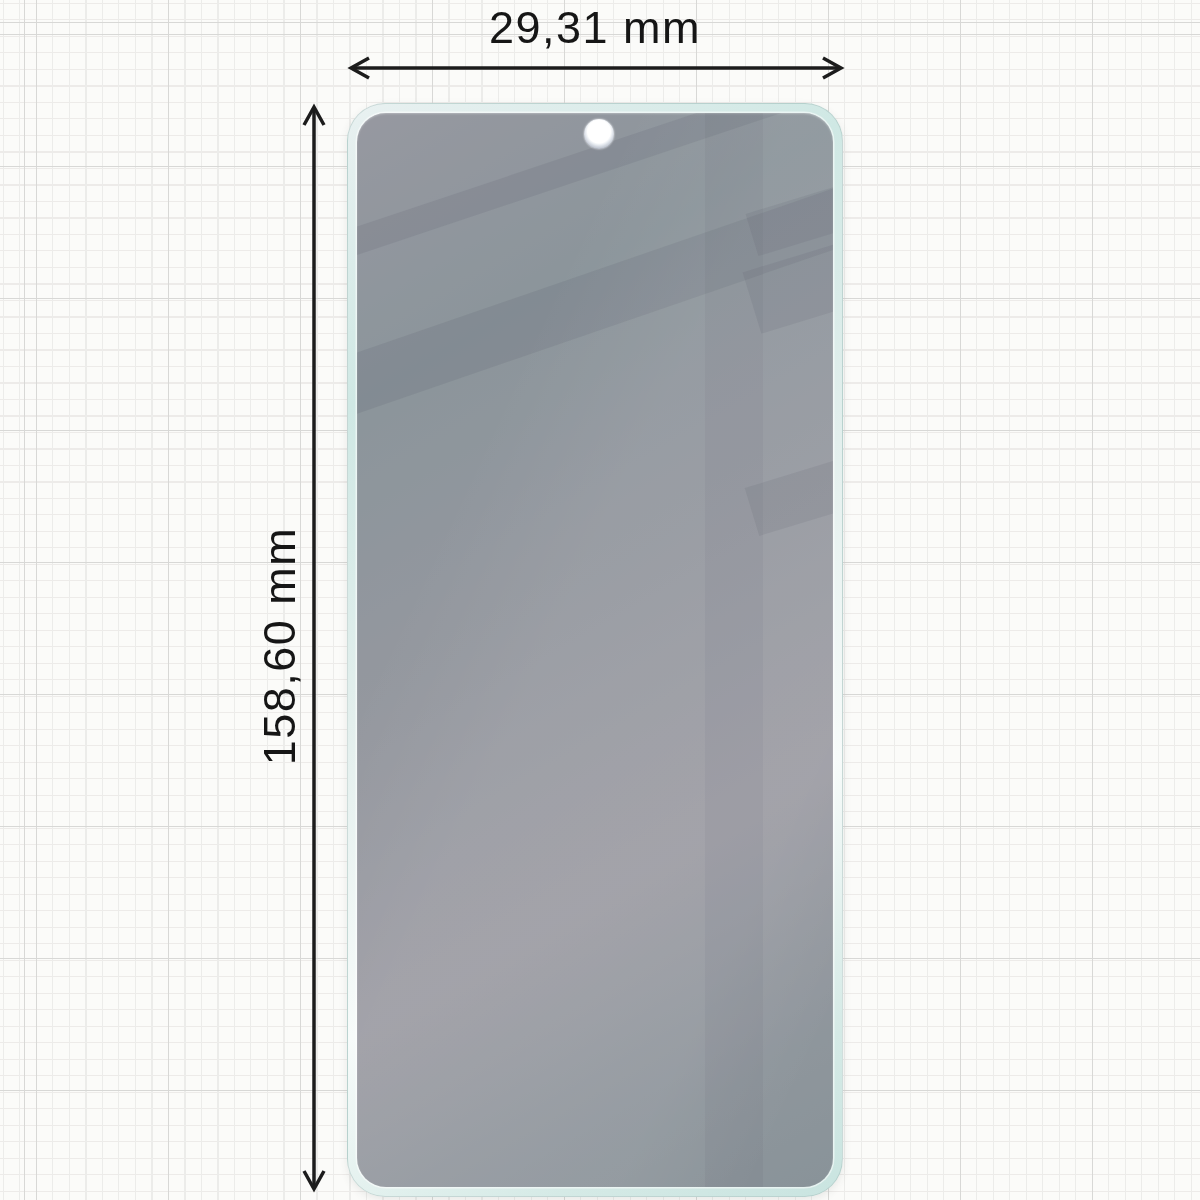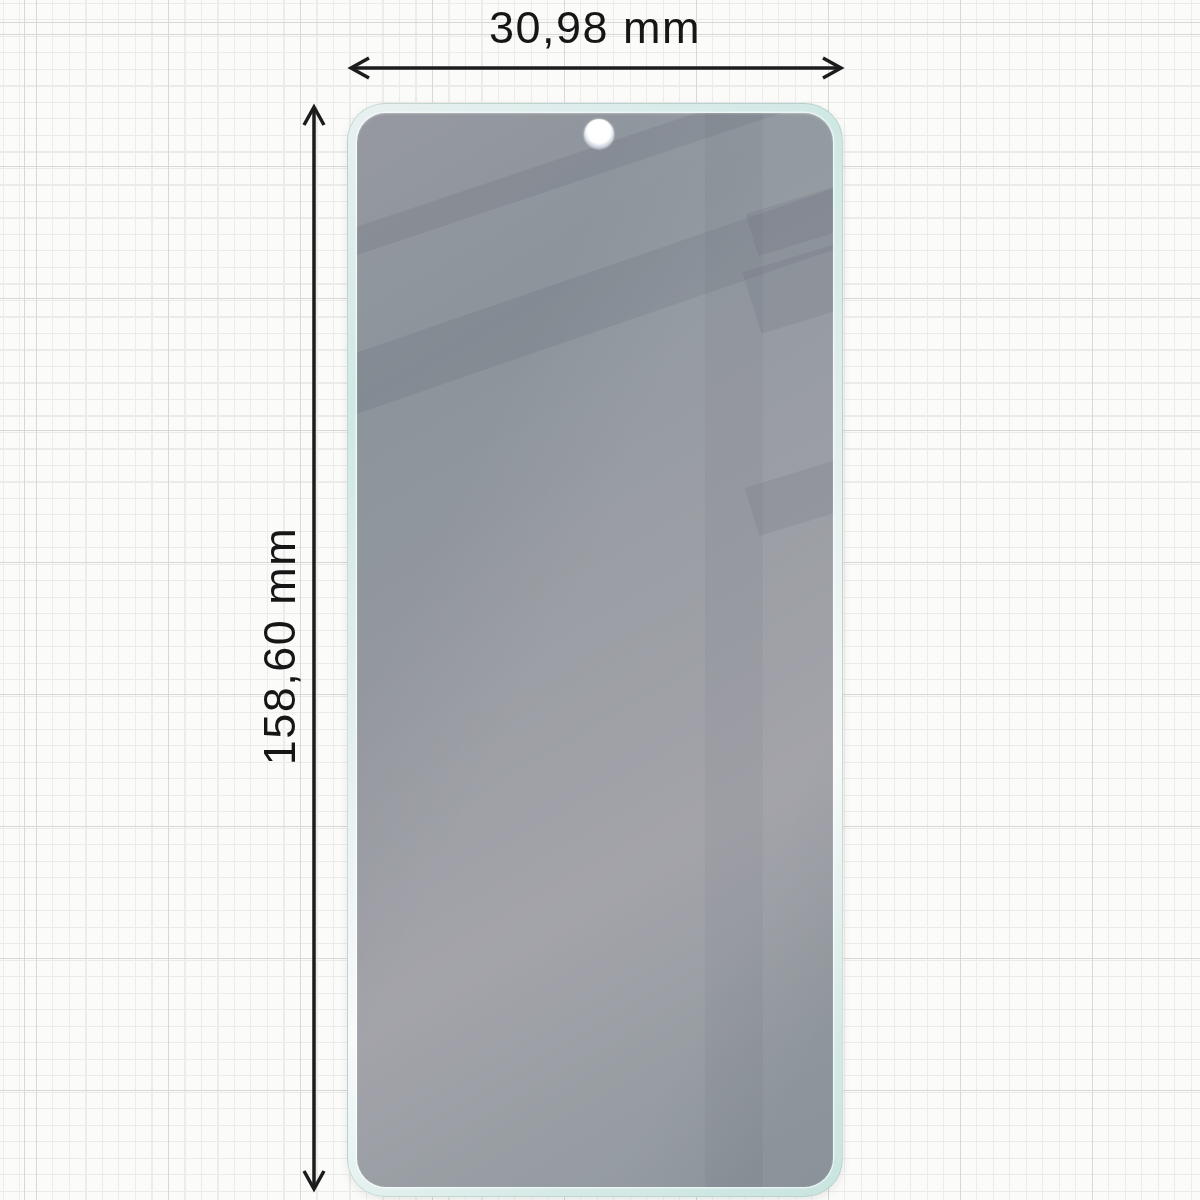--- a/index.html
+++ b/index.html
@@ -96,21 +96,21 @@
   }
 
   .arrow-svg { position: absolute; }
   .arrow-h { left: 346px; top: 54px; }
   .arrow-v { left: 300px; top: 102px; }
   .arrow-stroke { stroke: #1c1c1c; stroke-width: 3.5; fill: none; }
 </style>
 </head>
 <body>
 
-<div class="dim-label label-width">30,98 mm</div>
+<div class="dim-label label-width">29,31 mm</div>
 
 <svg class="arrow-svg arrow-h" width="500" height="28" viewBox="0 0 500 28">
   <line class="arrow-stroke" x1="5" y1="14" x2="495" y2="14"></line>
   <polyline class="arrow-stroke" points="23,4 5,14 23,24"></polyline>
   <polyline class="arrow-stroke" points="477,4 495,14 477,24"></polyline>
 </svg>
 
 <div class="dim-label label-height">158,60 mm</div>
 
 <svg class="arrow-svg arrow-v" width="28" height="1092" viewBox="0 0 28 1092">

